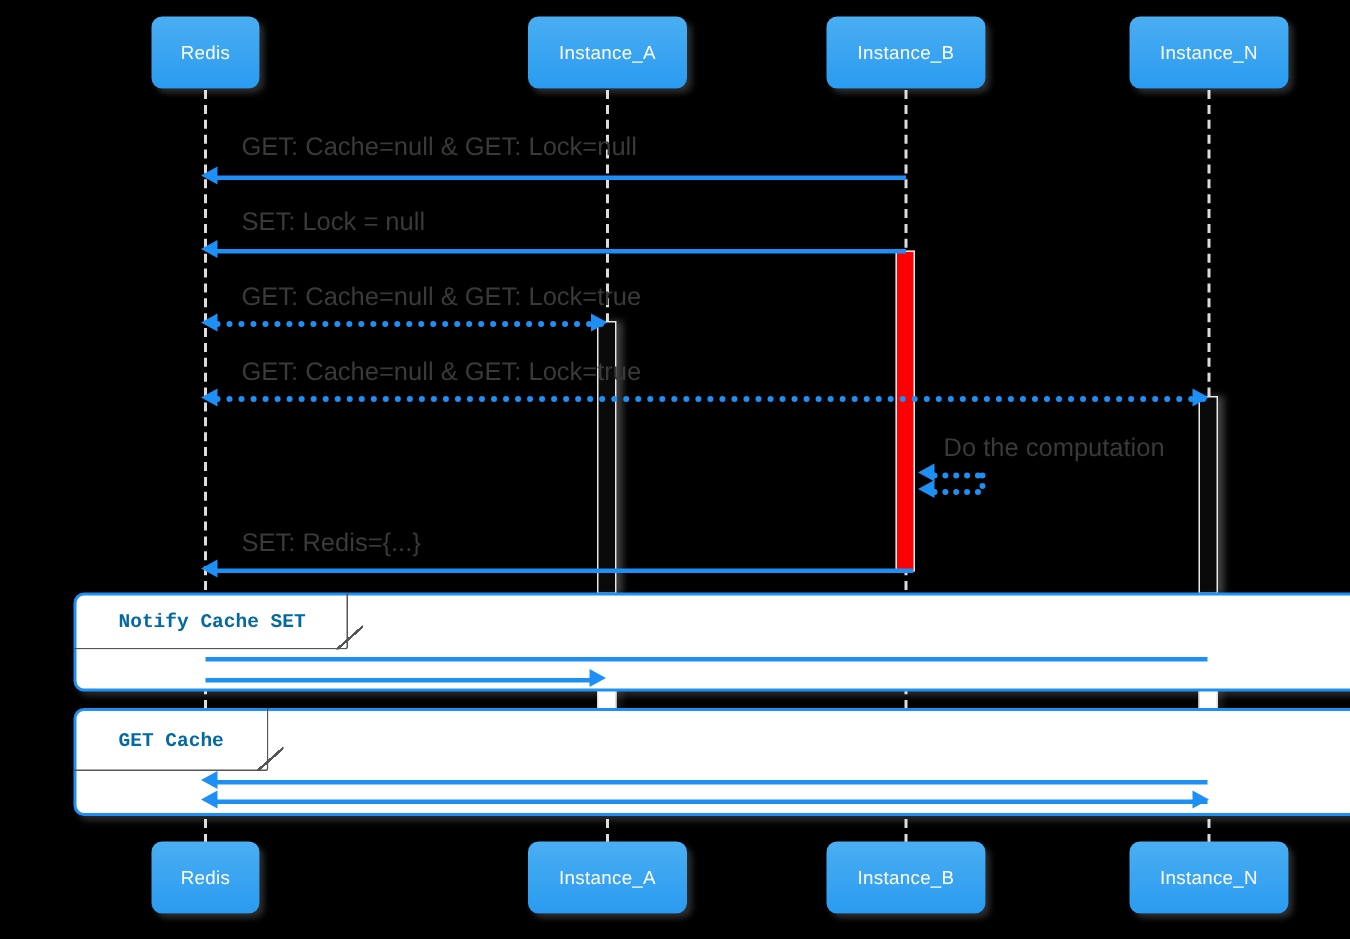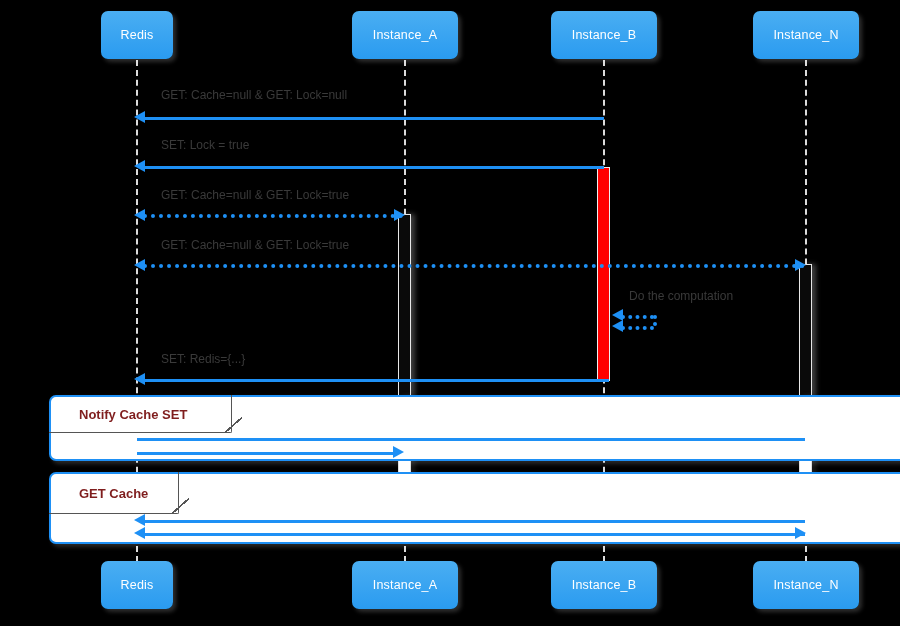--- a/index.html
+++ b/index.html
@@ -25,31 +25,31 @@
   .act.red{background:#ff0000;border:1.5px solid #eeeeee;}
 
   
   .msg{position:absolute;height:0;border-top:3px solid #1e90f5;}
   .msg.dotted{border-top:4px dotted #1e90f5;}
   .ah{position:absolute;width:0;height:0;}
   .ah.left{border-top:6px solid transparent;border-bottom:6px solid transparent;
            border-right:11px solid #1e90f5;}
   .ah.right{border-top:6px solid transparent;border-bottom:6px solid transparent;
             border-left:11px solid #1e90f5;}
-  .mlabel{position:absolute;color:#3a3a3a;font-size:12px;white-space:nowrap;}
+  .mlabel{position:absolute;color:#3a3a3a;font-size:17px;white-space:nowrap;}
 
   
   .frag{position:absolute;box-sizing:border-box;background:#ffffff;
         border:2px solid #1e90f5;border-radius:7px;
         box-shadow:3px 3px 4px rgba(255,255,255,0.16);}
   .fragtab{position:absolute;box-sizing:border-box;
            border-right:1.2px solid #555;border-bottom:1.2px solid #555;
            border-bottom-right-radius:2px;}
-  .fragtitle{position:absolute;color:#7f1d1d;font-weight:bold;font-size:13px;
-             white-space:nowrap;}
+  .fragtitle{position:absolute;color:#0369a1;font-weight:bold;font-size:13px;
+             white-space:nowrap;font-family:Liberation Mono, monospace;}
   .selfseg{position:absolute;border-top:4px dotted #1e90f5;height:0;}
   .selfvert{position:absolute;border-left:4px dotted #1e90f5;width:0;}
 </style>
 </head>
 <body>
 
 <div id="stage">
 
   <div class="lifeline" style="left:107px;top:60px;height:502px;"></div>
   <div class="lifeline" style="left:375px;top:60px;height:502px;"></div>
@@ -74,21 +74,21 @@
   <div class="act white" style="left:369px;top:214px;height:182px;"></div>
   <div class="act whiteOnLight" style="left:369px;top:396px;height:145px;"></div>
 
   <div class="act white" style="left:770px;top:264px;height:132px;"></div>
   <div class="act whiteOnLight" style="left:770px;top:396px;height:132px;"></div>
 
   <div class="mlabel" style="left:132px;top:88px;">GET: Cache=null &amp; GET: Lock=null</div>
   <div class="msg" style="left:114px;top:117px;width:461px;"></div>
   <div class="ah left" style="left:105px;top:111px;"></div>
 
-  <div class="mlabel" style="left:132px;top:138px;">SET: Lock = true</div>
+  <div class="mlabel" style="left:132px;top:138px;">SET: Lock = null</div>
   <div class="msg" style="left:114px;top:166px;width:461px;"></div>
   <div class="ah left" style="left:105px;top:160px;"></div>
 
   <div class="mlabel" style="left:132px;top:188px;">GET: Cache=null &amp; GET: Lock=true</div>
   <div class="msg dotted" style="left:114px;top:214px;width:260px;"></div>
   <div class="ah left" style="left:105px;top:209px;"></div>
   <div class="ah right" style="left:365px;top:209px;"></div>
 
   <div class="mlabel" style="left:132px;top:238px;">GET: Cache=null &amp; GET: Lock=true</div>
   <div class="msg dotted" style="left:114px;top:264px;width:662px;"></div>

